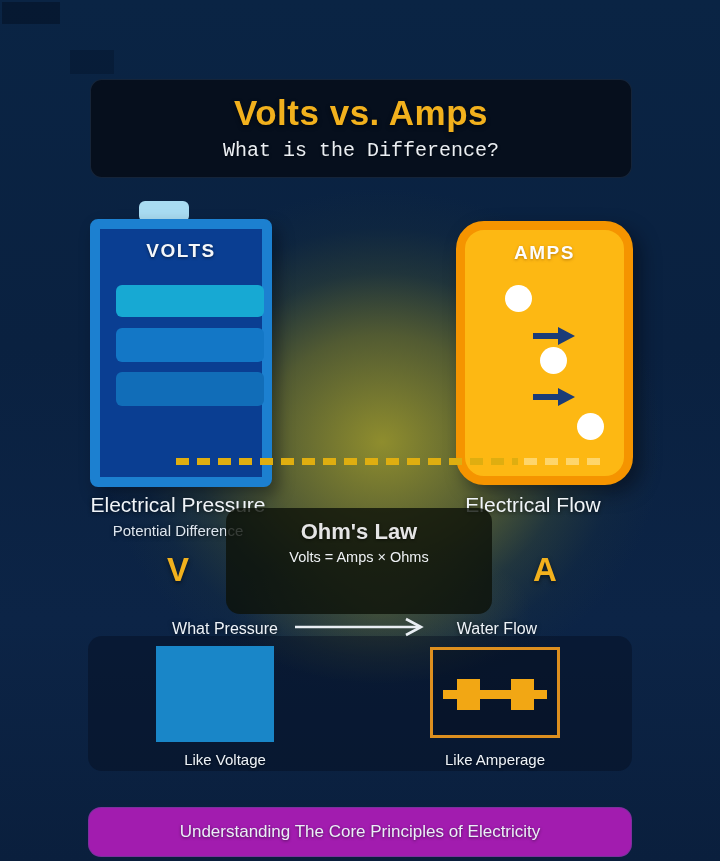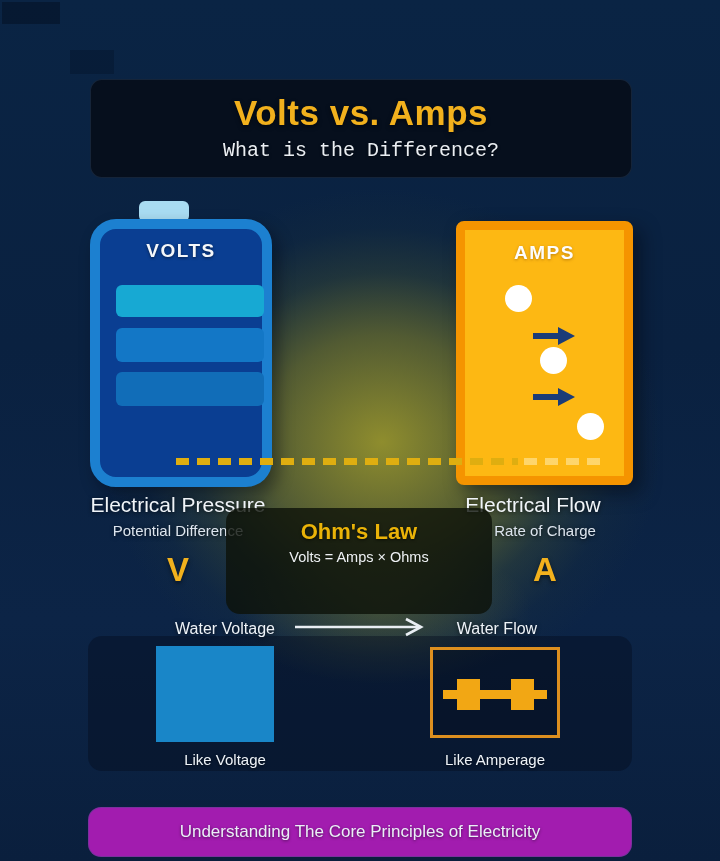--- a/index.html
+++ b/index.html
@@ -35,36 +35,36 @@
     margin:6px 0 0;font-size:20px;color:#eaeef2;text-shadow:0 1px 3px rgba(0,0,0,0.5);font-family:Liberation Mono, monospace;
   }
 
   .battery-cap{
     position:absolute;left:139px;top:201px;width:50px;height:21px;
     background:var(--battery-cap,#a9dcf2);border-radius:6px;
   }
   .battery{
     position:absolute;left:90px;top:219px;width:182px;height:268px;box-sizing:border-box;
     background:var(--battery-fill,#0a3e92);
-    border:10px solid var(--battery-border,#1c80d0);border-radius:26px;
+    border:10px solid var(--battery-border,#1c80d0);border-radius:8px;
     box-shadow:6px 8px 16px rgba(2,6,16,0.40);
   }
   .battery .device-label{
     margin-top:11px;text-align:center;font-size:19px;font-weight:bold;color:#f4f7fa;
     letter-spacing:1.5px;text-shadow:0 1px 3px rgba(0,0,0,0.5);
   }
   .bar{position:absolute;left:16px;width:148px;border-radius:6px;}
   .bar.b1{top:56px;height:32px;background:var(--bar-cyan,#17a9d3);}
   .bar.b2{top:99px;height:34px;background:var(--bar-blue,#1377c6);}
   .bar.b3{top:143px;height:34px;background:var(--bar-blue-dark,#116db8);}
 
   .amps-box{
     position:absolute;left:456px;top:221px;width:177px;height:264px;box-sizing:border-box;
     background:var(--amps-fill,#fdb813);
-    border:9px solid var(--amps-border,#f59400);border-radius:8px;
+    border:9px solid var(--amps-border,#f59400);border-radius:28px;
     box-shadow:8px 8px 18px rgba(3,8,18,0.50);
   }
   .amps-box .device-label{
     margin-top:12px;text-align:center;font-size:19px;font-weight:bold;color:#fdfdfd;
     letter-spacing:1.5px;text-shadow:0 1px 3px rgba(150,90,0,0.6);
   }
   .electron{position:absolute;width:27px;height:27px;border-radius:50%;background:#ffffff;}
   .electron.e1{left:40px;top:55px;}
   .electron.e2{left:75px;top:117px;}
   .electron.e3{left:112px;top:183px;}
@@ -90,21 +90,21 @@
   .cap-left2{left:78px;top:522px;}
   .sym-left{left:78px;top:551px;}
   .cap-right1{left:433px;top:493px;}
   .cap-right2{left:445px;top:522px;}
   .sym-right{left:445px;top:551px;}
 
   .ohm-box{
     position:absolute;left:226px;top:508px;width:266px;height:106px;
     background:rgba(13,17,9,0.80);border-radius:14px;text-align:center;z-index:5;
   }
-  .ohm-box .ohm-title{margin-top:11px;font-size:22px;font-weight:bold;color:#eab308;text-shadow:0 1px 3px rgba(0,0,0,0.6);}
+  .ohm-box .ohm-title{margin-top:11px;font-size:22px;font-weight:bold;color:#e5e5e5;text-shadow:0 1px 3px rgba(0,0,0,0.6);}
   .ohm-box .ohm-formula{margin-top:3px;font-size:27px;font-weight:bold;letter-spacing:3px;color:var(--accent-yellow,#f2b11d);}
   .ohm-box .ohm-words{margin-top:4px;font-size:14.5px;color:#eef1f4;}
 
   .water-label{position:absolute;width:200px;text-align:center;font-size:16px;color:#eef3f8;text-shadow:0 1px 4px rgba(0,0,0,0.65);z-index:6;}
   .wl-pressure{left:125px;top:620px;}
   .wl-flow{left:397px;top:620px;}
   .water-arrow{position:absolute;left:293px;top:617px;z-index:6;}
 
   .bottom-panel{
     position:absolute;left:88px;top:636px;width:544px;height:135px;
@@ -167,29 +167,28 @@
   </div>
 
   <div class="dashes main"></div>
   <div class="dashes faint"></div>
 
   <div class="caption main-cap cap-left1">Electrical Pressure</div>
   <div class="caption sub-cap cap-left2">Potential Difference</div>
   <div class="caption symbol sym-left">V</div>
 
   <div class="caption main-cap cap-right1">Electrical Flow</div>
-  <div class="caption sub-cap cap-right2">Rate of Charge</div>
   <div class="caption symbol sym-right">A</div>
 
   <div class="ohm-box">
     <div class="ohm-title">Ohm's Law</div>
     <div class="ohm-words">Volts = Amps × Ohms</div>
   </div>
 
-  <div class="water-label wl-pressure">Water Voltage</div>
+  <div class="water-label wl-pressure">What Pressure</div>
   <svg class="water-arrow" width="140" height="20" viewBox="0 0 140 20">
     <line x1="2" y1="10" x2="126" y2="10" stroke="#e9eef3" stroke-width="2.6"></line>
     <polyline points="113,2 128,10 113,18" fill="none" stroke="#e9eef3" stroke-width="2.6"></polyline>
   </svg>
   <div class="water-label wl-flow">Water Flow</div>
 
   <div class="bottom-panel"></div>
   <div class="tank"></div>
   <div class="pipe-box">
     <div class="pipe-bar"></div>

